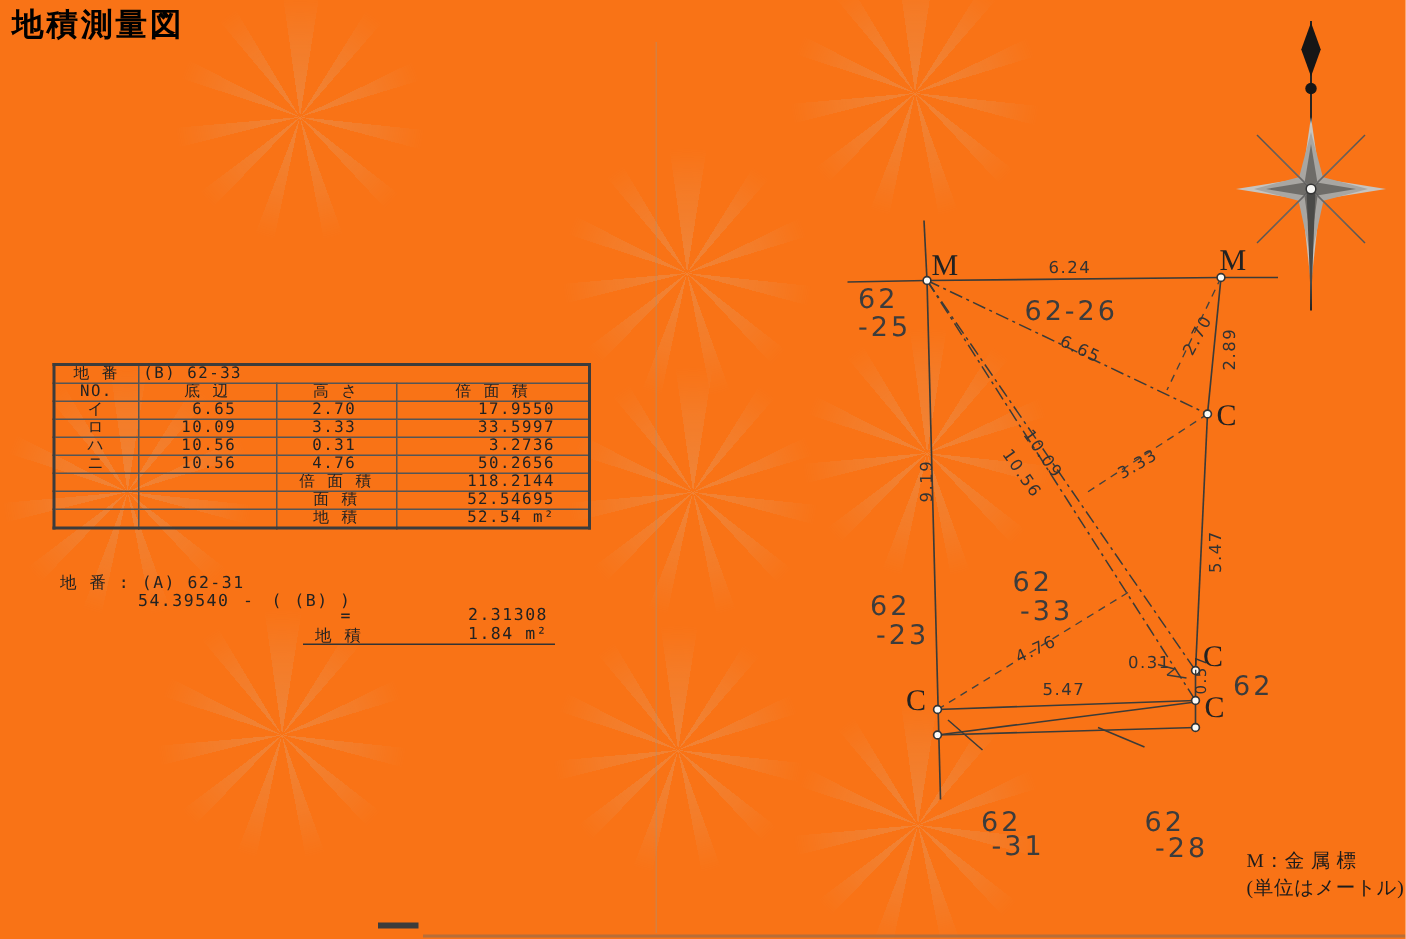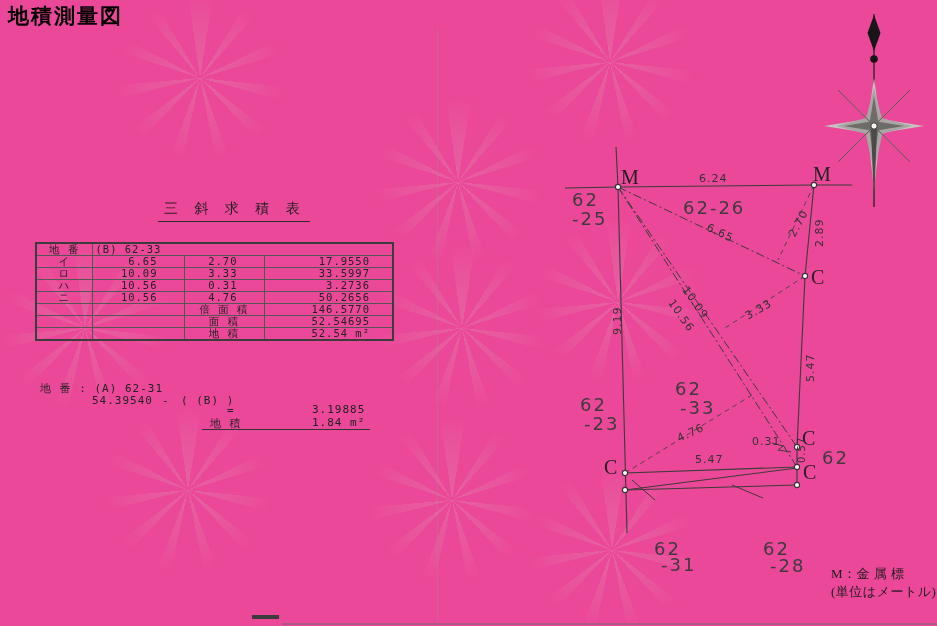--- a/index.html
+++ b/index.html
@@ -1,16 +1,16 @@
 <!DOCTYPE html>
 <html><head>
 <meta charset="utf-8">
 <style>
   html,body{margin:0;padding:0;}
-  .page{position:relative;width:937px;height:626px;background:#ec4899;overflow:hidden;
+  .page{position:relative;width:937px;height:626px;background:#f97316;overflow:hidden;
         font-family:"DejaVu Sans",sans-serif;color:#1f1f1f;}
   
   .flower{position:absolute;width:180px;height:180px;border-radius:50%;pointer-events:none;
     background:repeating-conic-gradient(rgba(203,200,190,0.33) 0deg 9deg, rgba(255,255,255,0) 9deg 32deg);
     -webkit-mask-image:radial-gradient(circle,#000 12%,rgba(0,0,0,.55) 42%,transparent 66%);
     mask-image:radial-gradient(circle,#000 12%,rgba(0,0,0,.55) 42%,transparent 66%);
     opacity:.55;}
   .fold-line{position:absolute;left:437px;top:28px;width:1px;height:594px;background:rgba(150,148,140,.35);}
   .page-title{position:absolute;left:8px;top:2px;font-size:21px;font-weight:bold;
     letter-spacing:2px;color:#000;font-family:"DejaVu Sans",sans-serif;}
@@ -58,34 +58,39 @@
   <div class="flower" style="left:372px;top:238px"></div>
   <div class="flower" style="left:528px;top:212px"></div>
   <div class="flower" style="left:98px;top:400px"></div>
   <div class="flower" style="left:362px;top:410px"></div>
   <div class="flower" style="left:522px;top:460px"></div>
 
   <div class="fold-line"></div>
 
   <div class="page-title">地積測量図</div>
 
-  <div class="table-title">三 斜 求 積 表</div>
   <table class="survey">
     <colgroup>
         <col style="width:56px">
         <col style="width:92px">
         <col style="width:80px">
         <col style="width:129px">
       </colgroup>
     <tbody>
         <tr>
       <td class="cc">地 番</td>
       <td colspan="3">(B) 62-33</td>
     </tr>
     <tr>
+      <td class="cc">NO.</td>
+      <td class="cc">底 辺</td>
+      <td class="cc">高 さ</td>
+      <td class="cc">倍 面 積</td>
+    </tr>
+    <tr>
       <td class="cc">イ</td>
       <td class="num">6.65</td>
       <td class="num">2.70</td>
       <td class="rr">17.9550</td>
     </tr>
     <tr>
       <td class="cc">ロ</td>
       <td class="num">10.09</td>
       <td class="num">3.33</td>
       <td class="rr">33.5997</td>
@@ -99,21 +104,21 @@
     <tr>
       <td class="cc">ニ</td>
       <td class="num">10.56</td>
       <td class="num">4.76</td>
       <td class="rr">50.2656</td>
     </tr>
     <tr>
       <td></td>
       <td></td>
       <td class="cc">倍 面 積</td>
-      <td class="rr">146.5770</td>
+      <td class="rr">118.2144</td>
     </tr>
     <tr>
       <td></td>
       <td></td>
       <td class="cc">面 積</td>
       <td class="rr">52.54695</td>
     </tr>
     <tr>
       <td></td>
       <td></td>
@@ -122,21 +127,21 @@
     </tr>
   </tbody>
     </table>
 
   <div class="calc">
     <span style="left:40px;top:381px">地 番 : (A) 62-31</span>
     <span style="left:92px;top:394px">54.39540</span>
     <span style="left:162px;top:394px">-</span>
     <span style="left:181px;top:394px">( (B) )</span>
     <span style="left:227px;top:404px">=</span>
-    <span style="left:312px;top:403px">3.19885</span>
+    <span style="left:312px;top:403px">2.31308</span>
     <span style="left:210px;top:416px">地 積</span>
     <span style="left:312px;top:416px">1.84 m²</span>
     <div class="calc-underline"></div>
   </div>
 
   <svg id="svg" width="937" height="626" style="position:absolute;left:0;top:0">
 
     <g>
       <line x1="874" y1="14" x2="874" y2="207" stroke="#222" stroke-width="1.3"></line>
       <polygon points="874,15 880.5,33 874,51 867.5,33" fill="#161616"></polygon>

